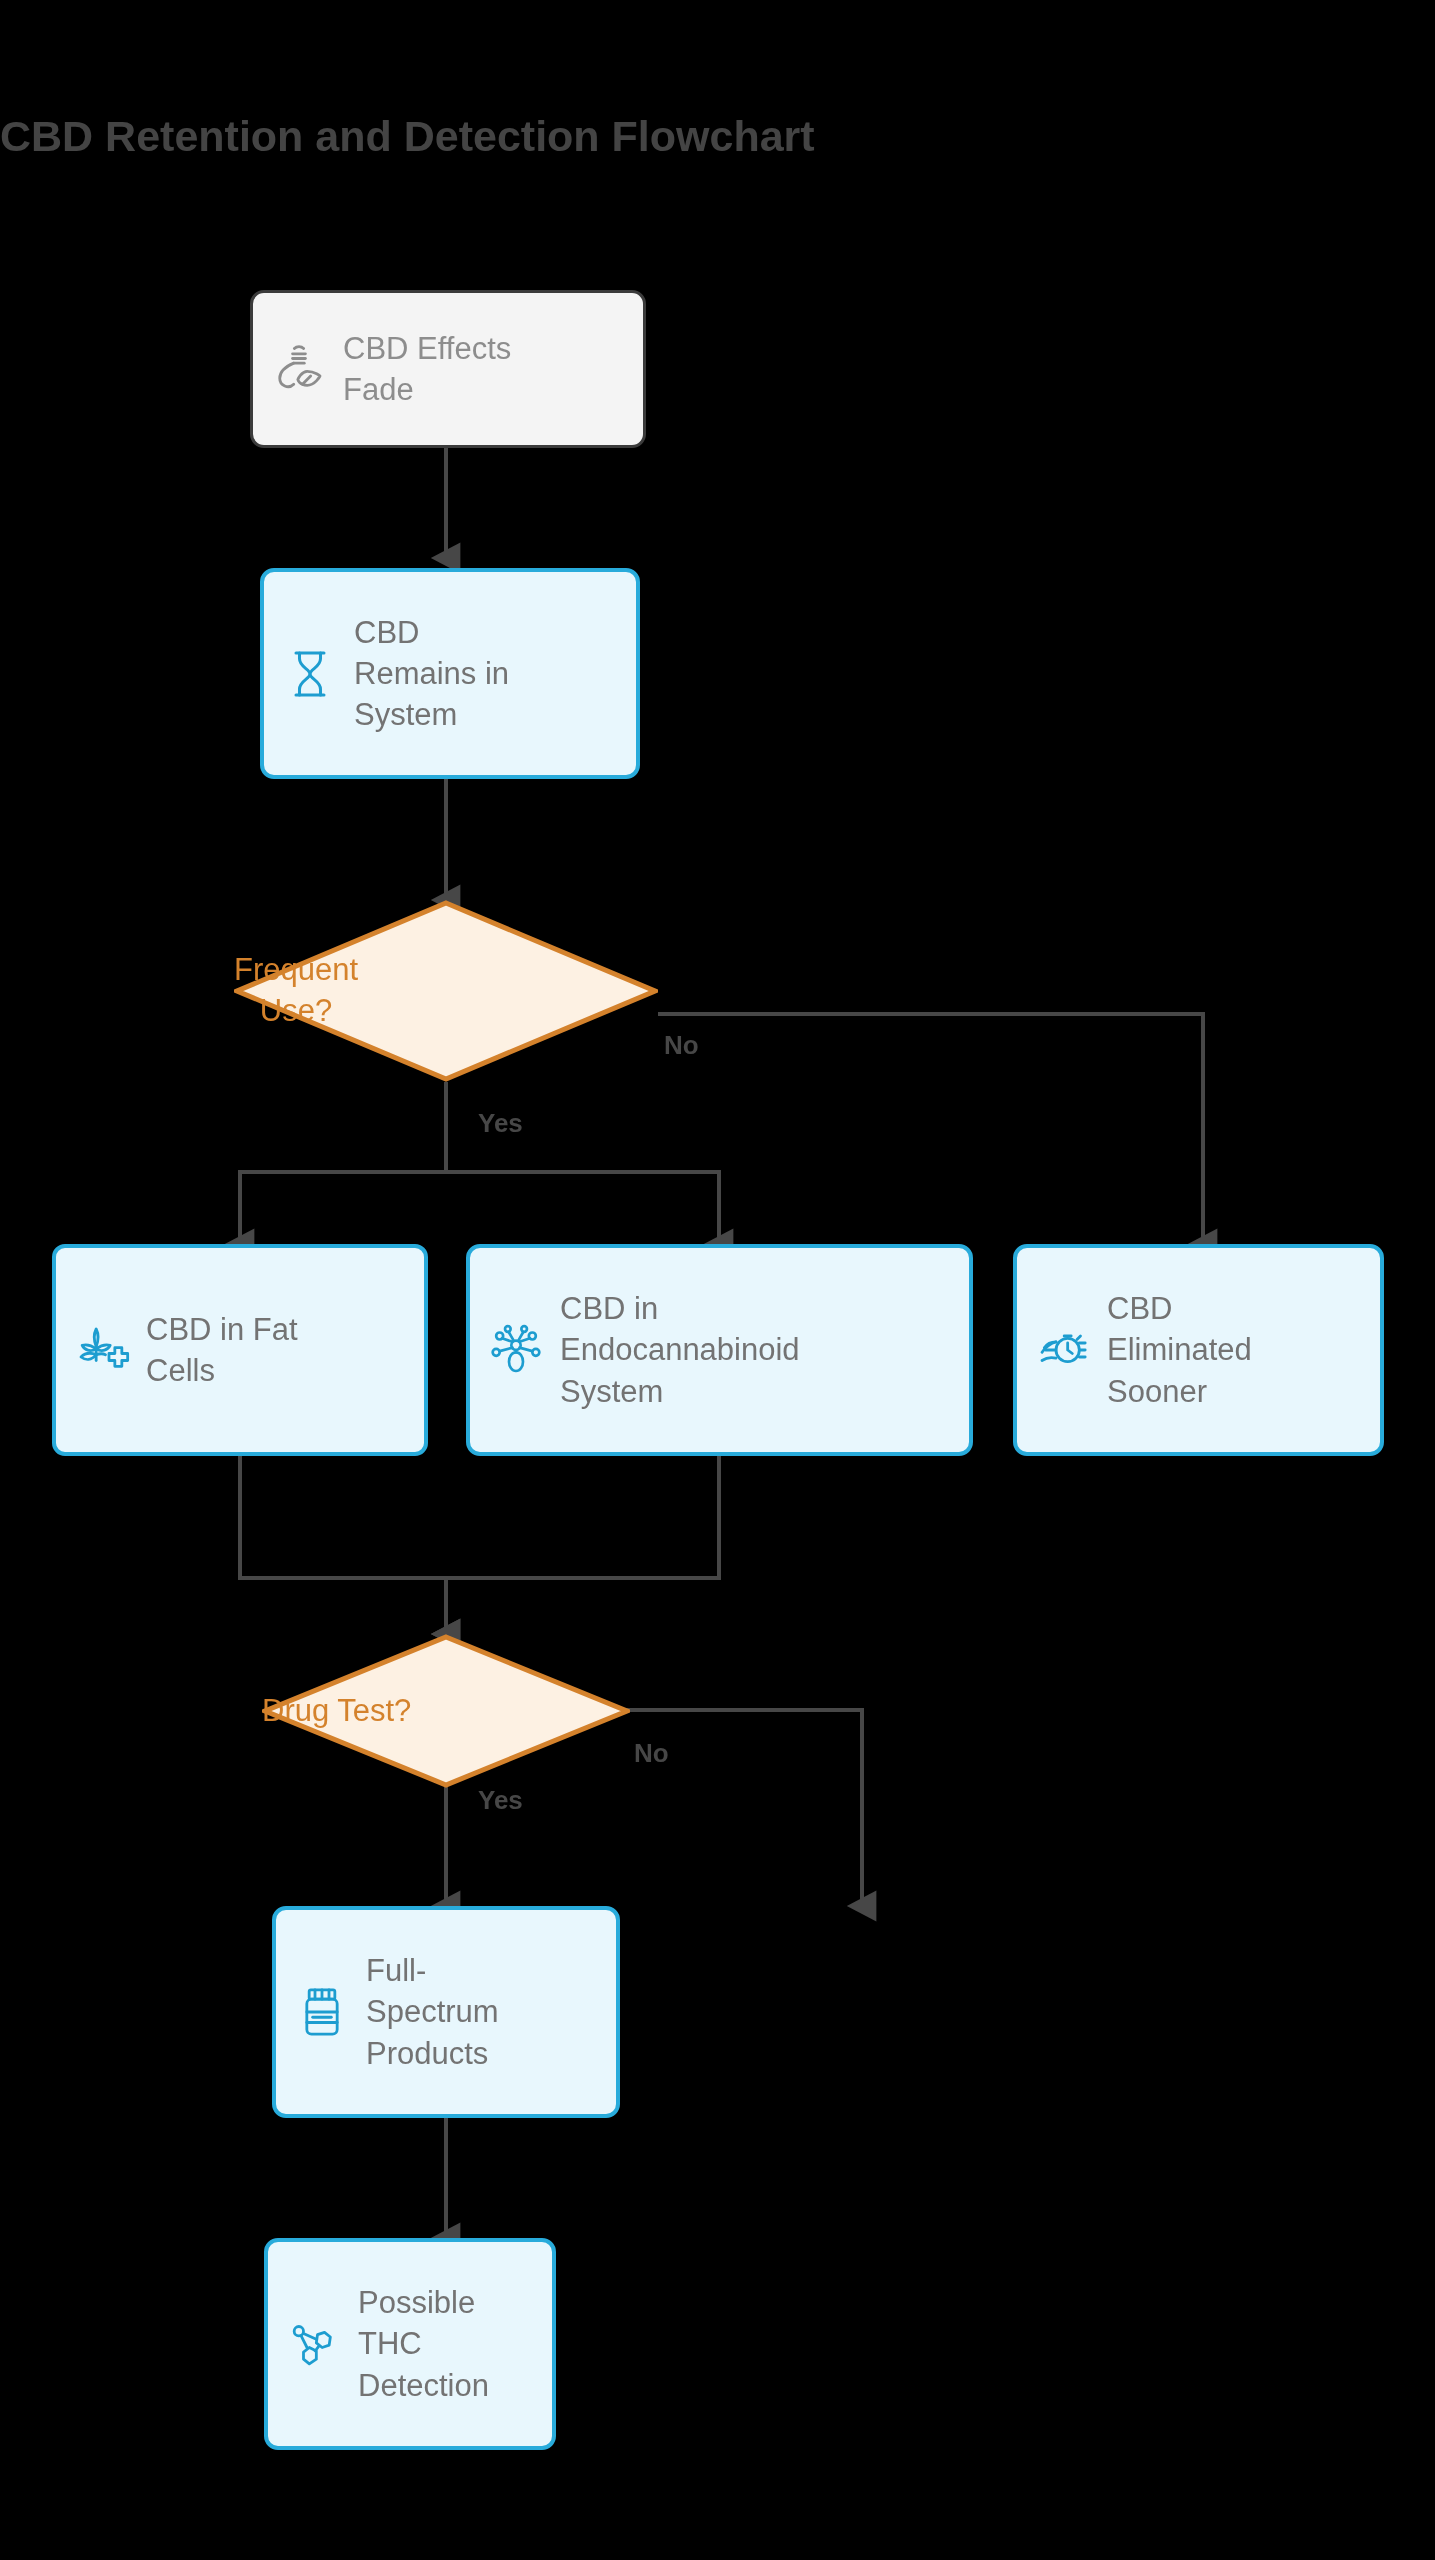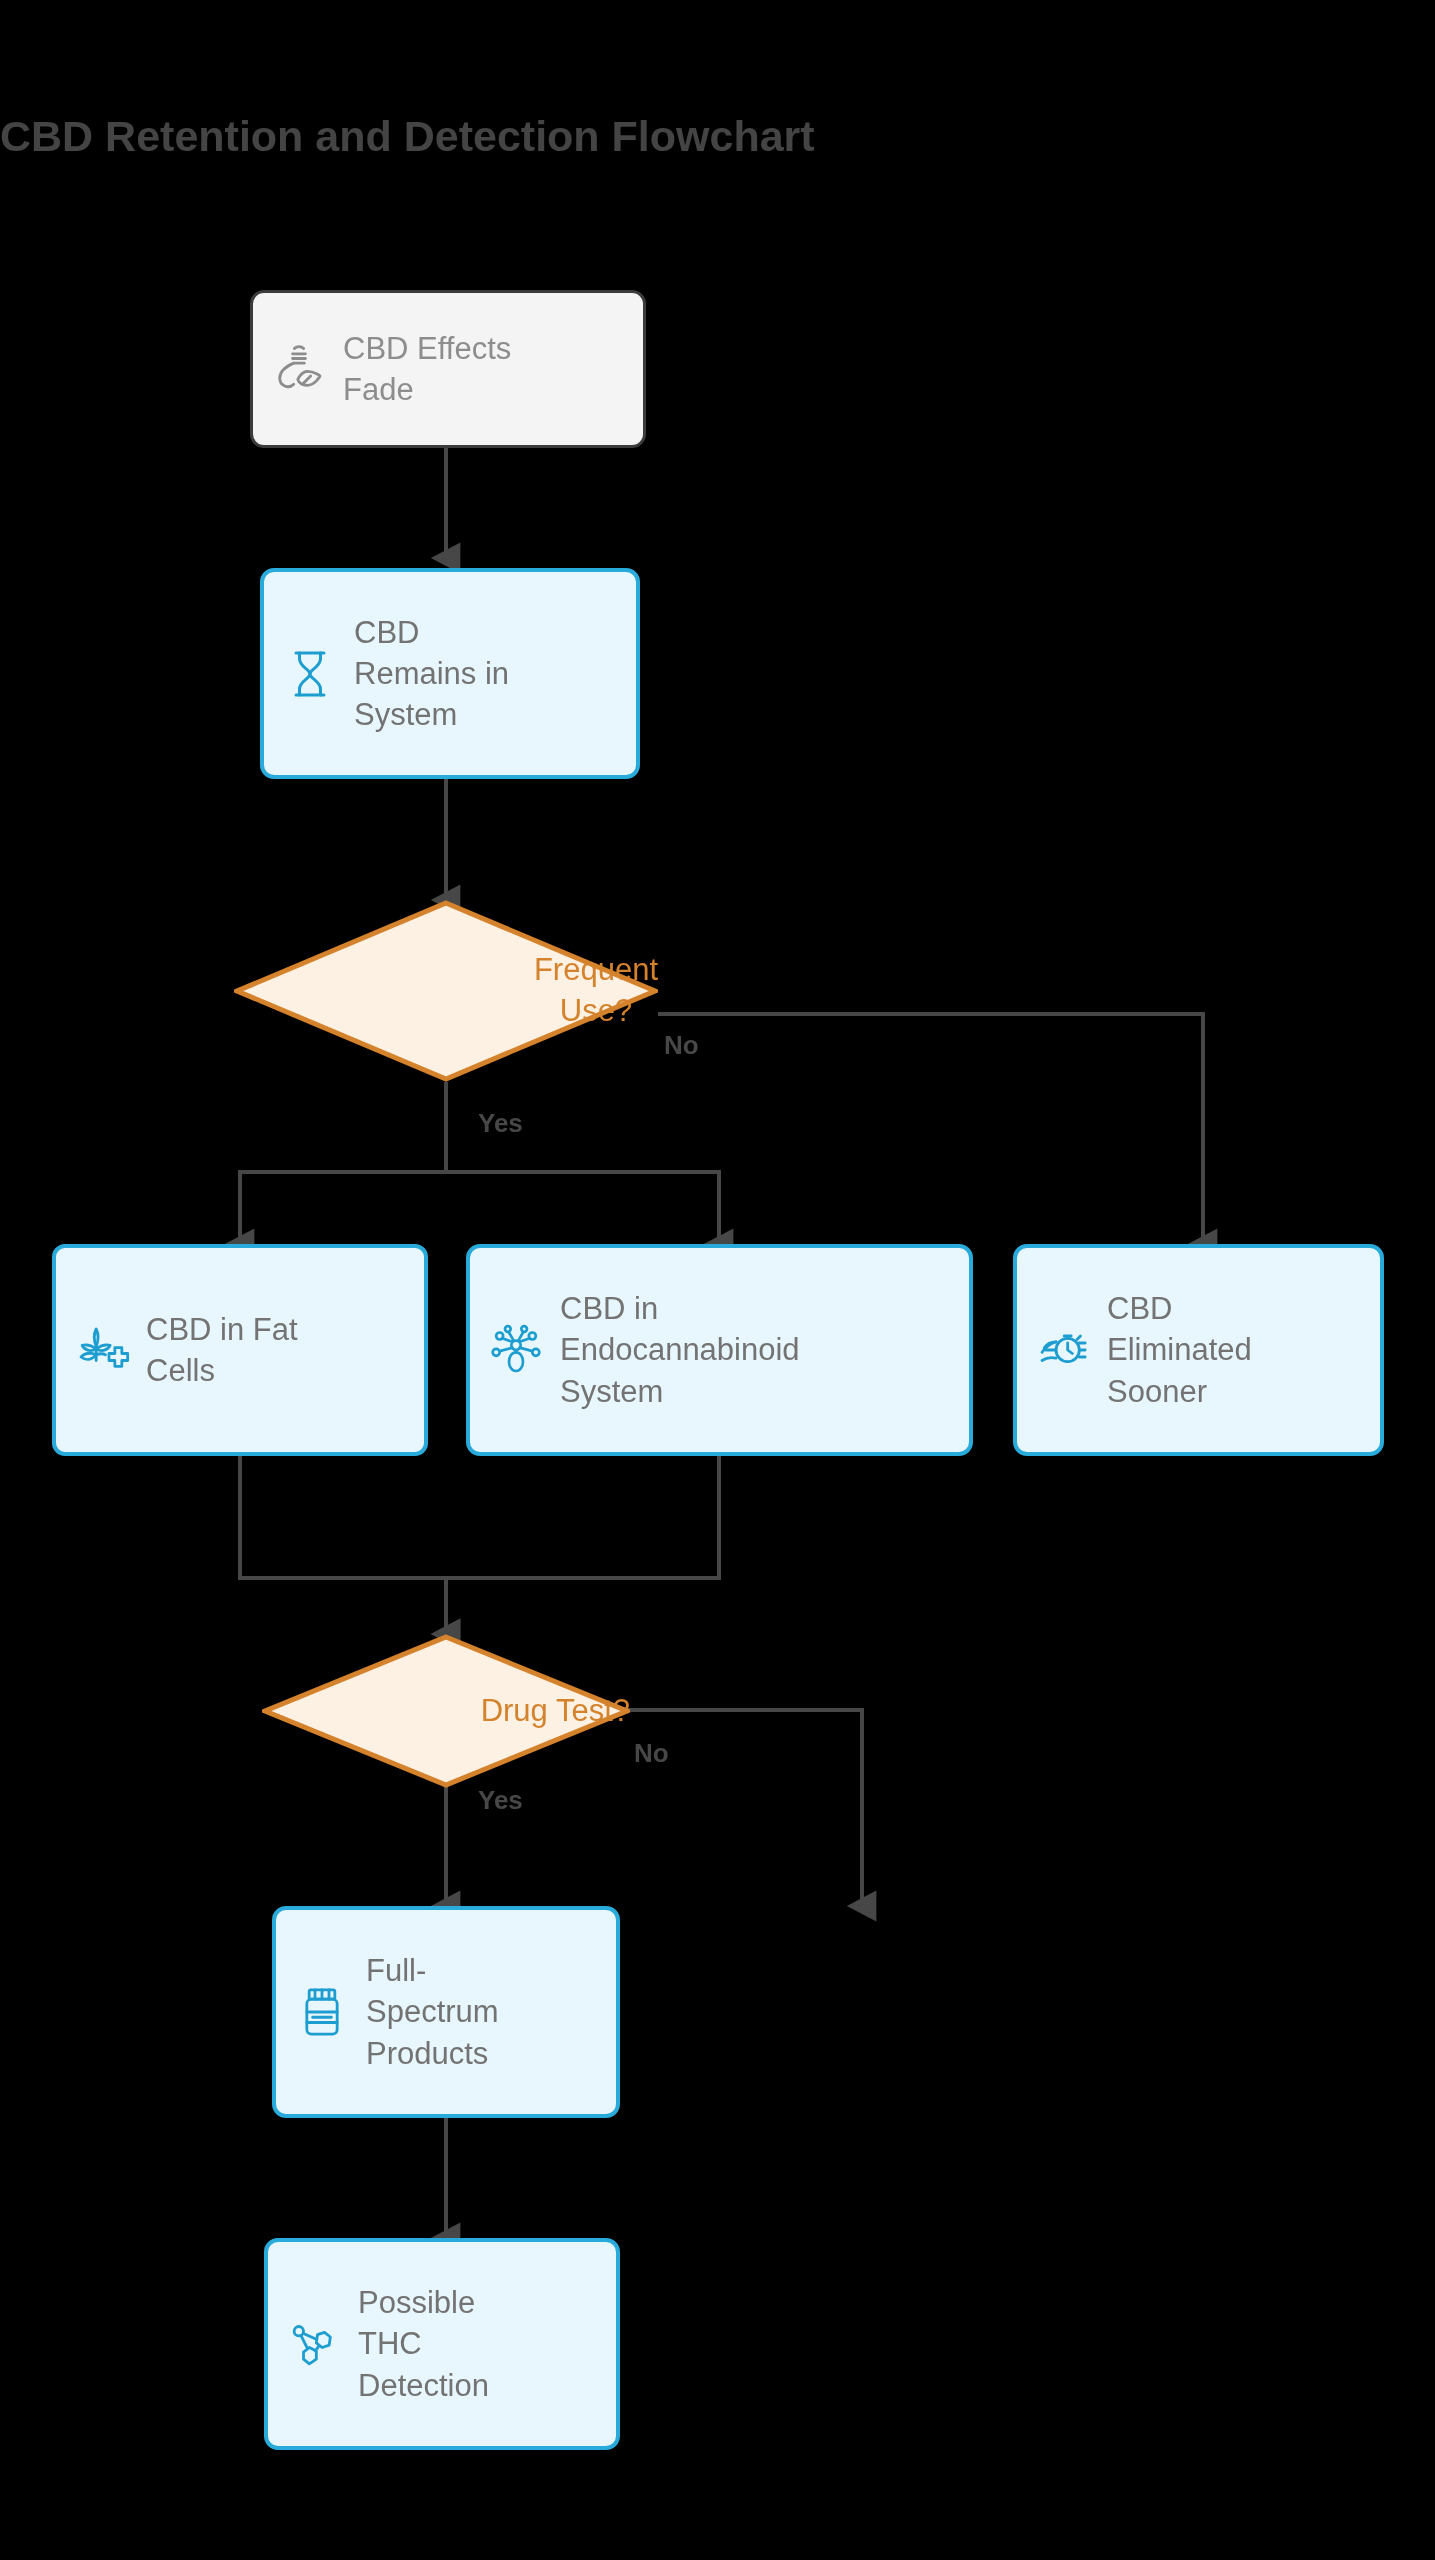--- a/index.html
+++ b/index.html
@@ -82,21 +82,21 @@
     border-color: #28abdb;
   }
   .node.proc .lbl { color: #737373; }
   .node.proc .ico { stroke: #1d9dd0; }
 
   
   .decision {
     position: absolute;
     display: flex;
     align-items: center;
-    justify-content: flex-end;
+    justify-content: flex-start;
   }
   .decision .dshape {
     position: absolute;
     inset: 0;
     width: 100%;
     height: 100%;
   }
   .decision .dlbl {
     position: relative;
     z-index: 2;
@@ -263,21 +263,21 @@
       <path d="M11 24 h26"></path>
       <path d="M11 33 h26"></path>
       <path d="M16 28.5 h16"></path>
     </svg>
     <span class="lbl">Full-
 Spectrum
 Products</span>
   </div>
 
 
-  <div class="node proc" style="left:264px; top:2238px; width:356px; height:212px;">
+  <div class="node proc" style="left:264px; top:2238px; width:292px; height:212px;">
     <svg class="ico" viewBox="0 0 48 48" fill="none" stroke-width="2.4" stroke-linecap="round" stroke-linejoin="round">
       <circle cx="11" cy="13" r="4"></circle>
       <polygon points="33,14 38,18 37,25 31,27 26,23 27,16"></polygon>
       <polygon points="15,31 20,27 26,30 26,37 20,41 15,37"></polygon>
       <path d="M15 15 L26 20"></path>
       <path d="M13 17 L18 27"></path>
       <path d="M28 26 L25 30"></path>
     </svg>
     <span class="lbl">Possible
 THC

